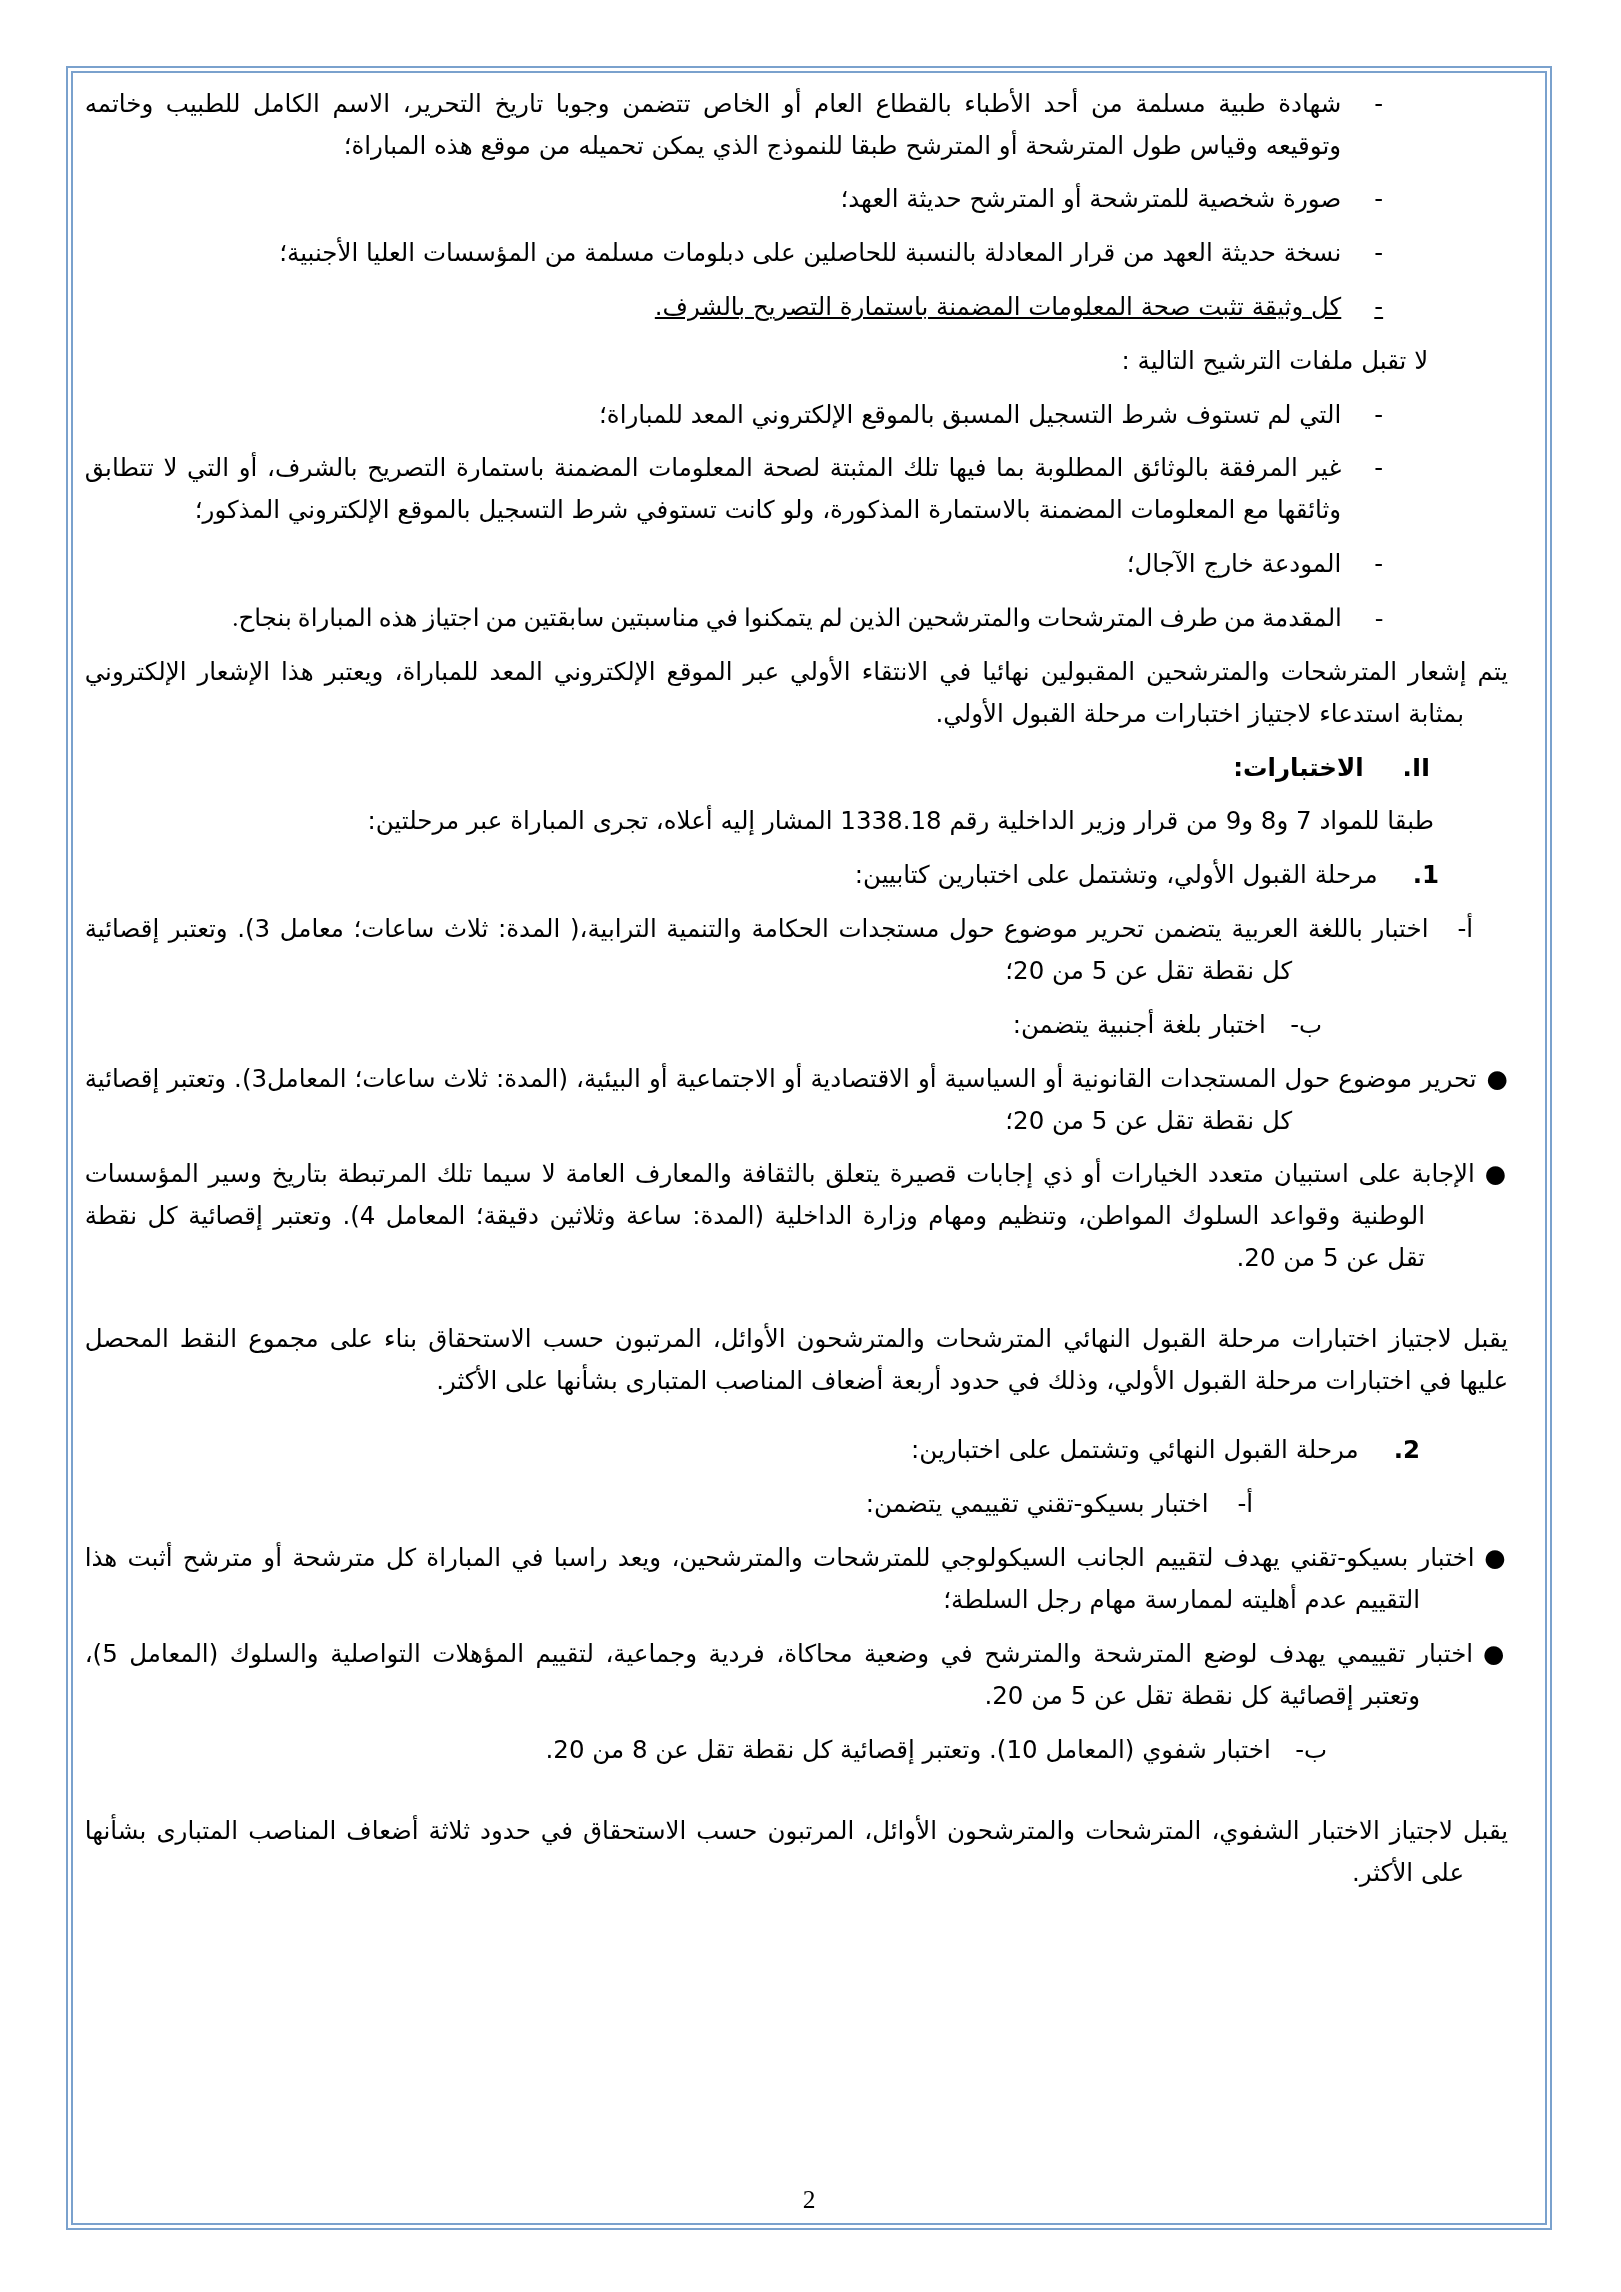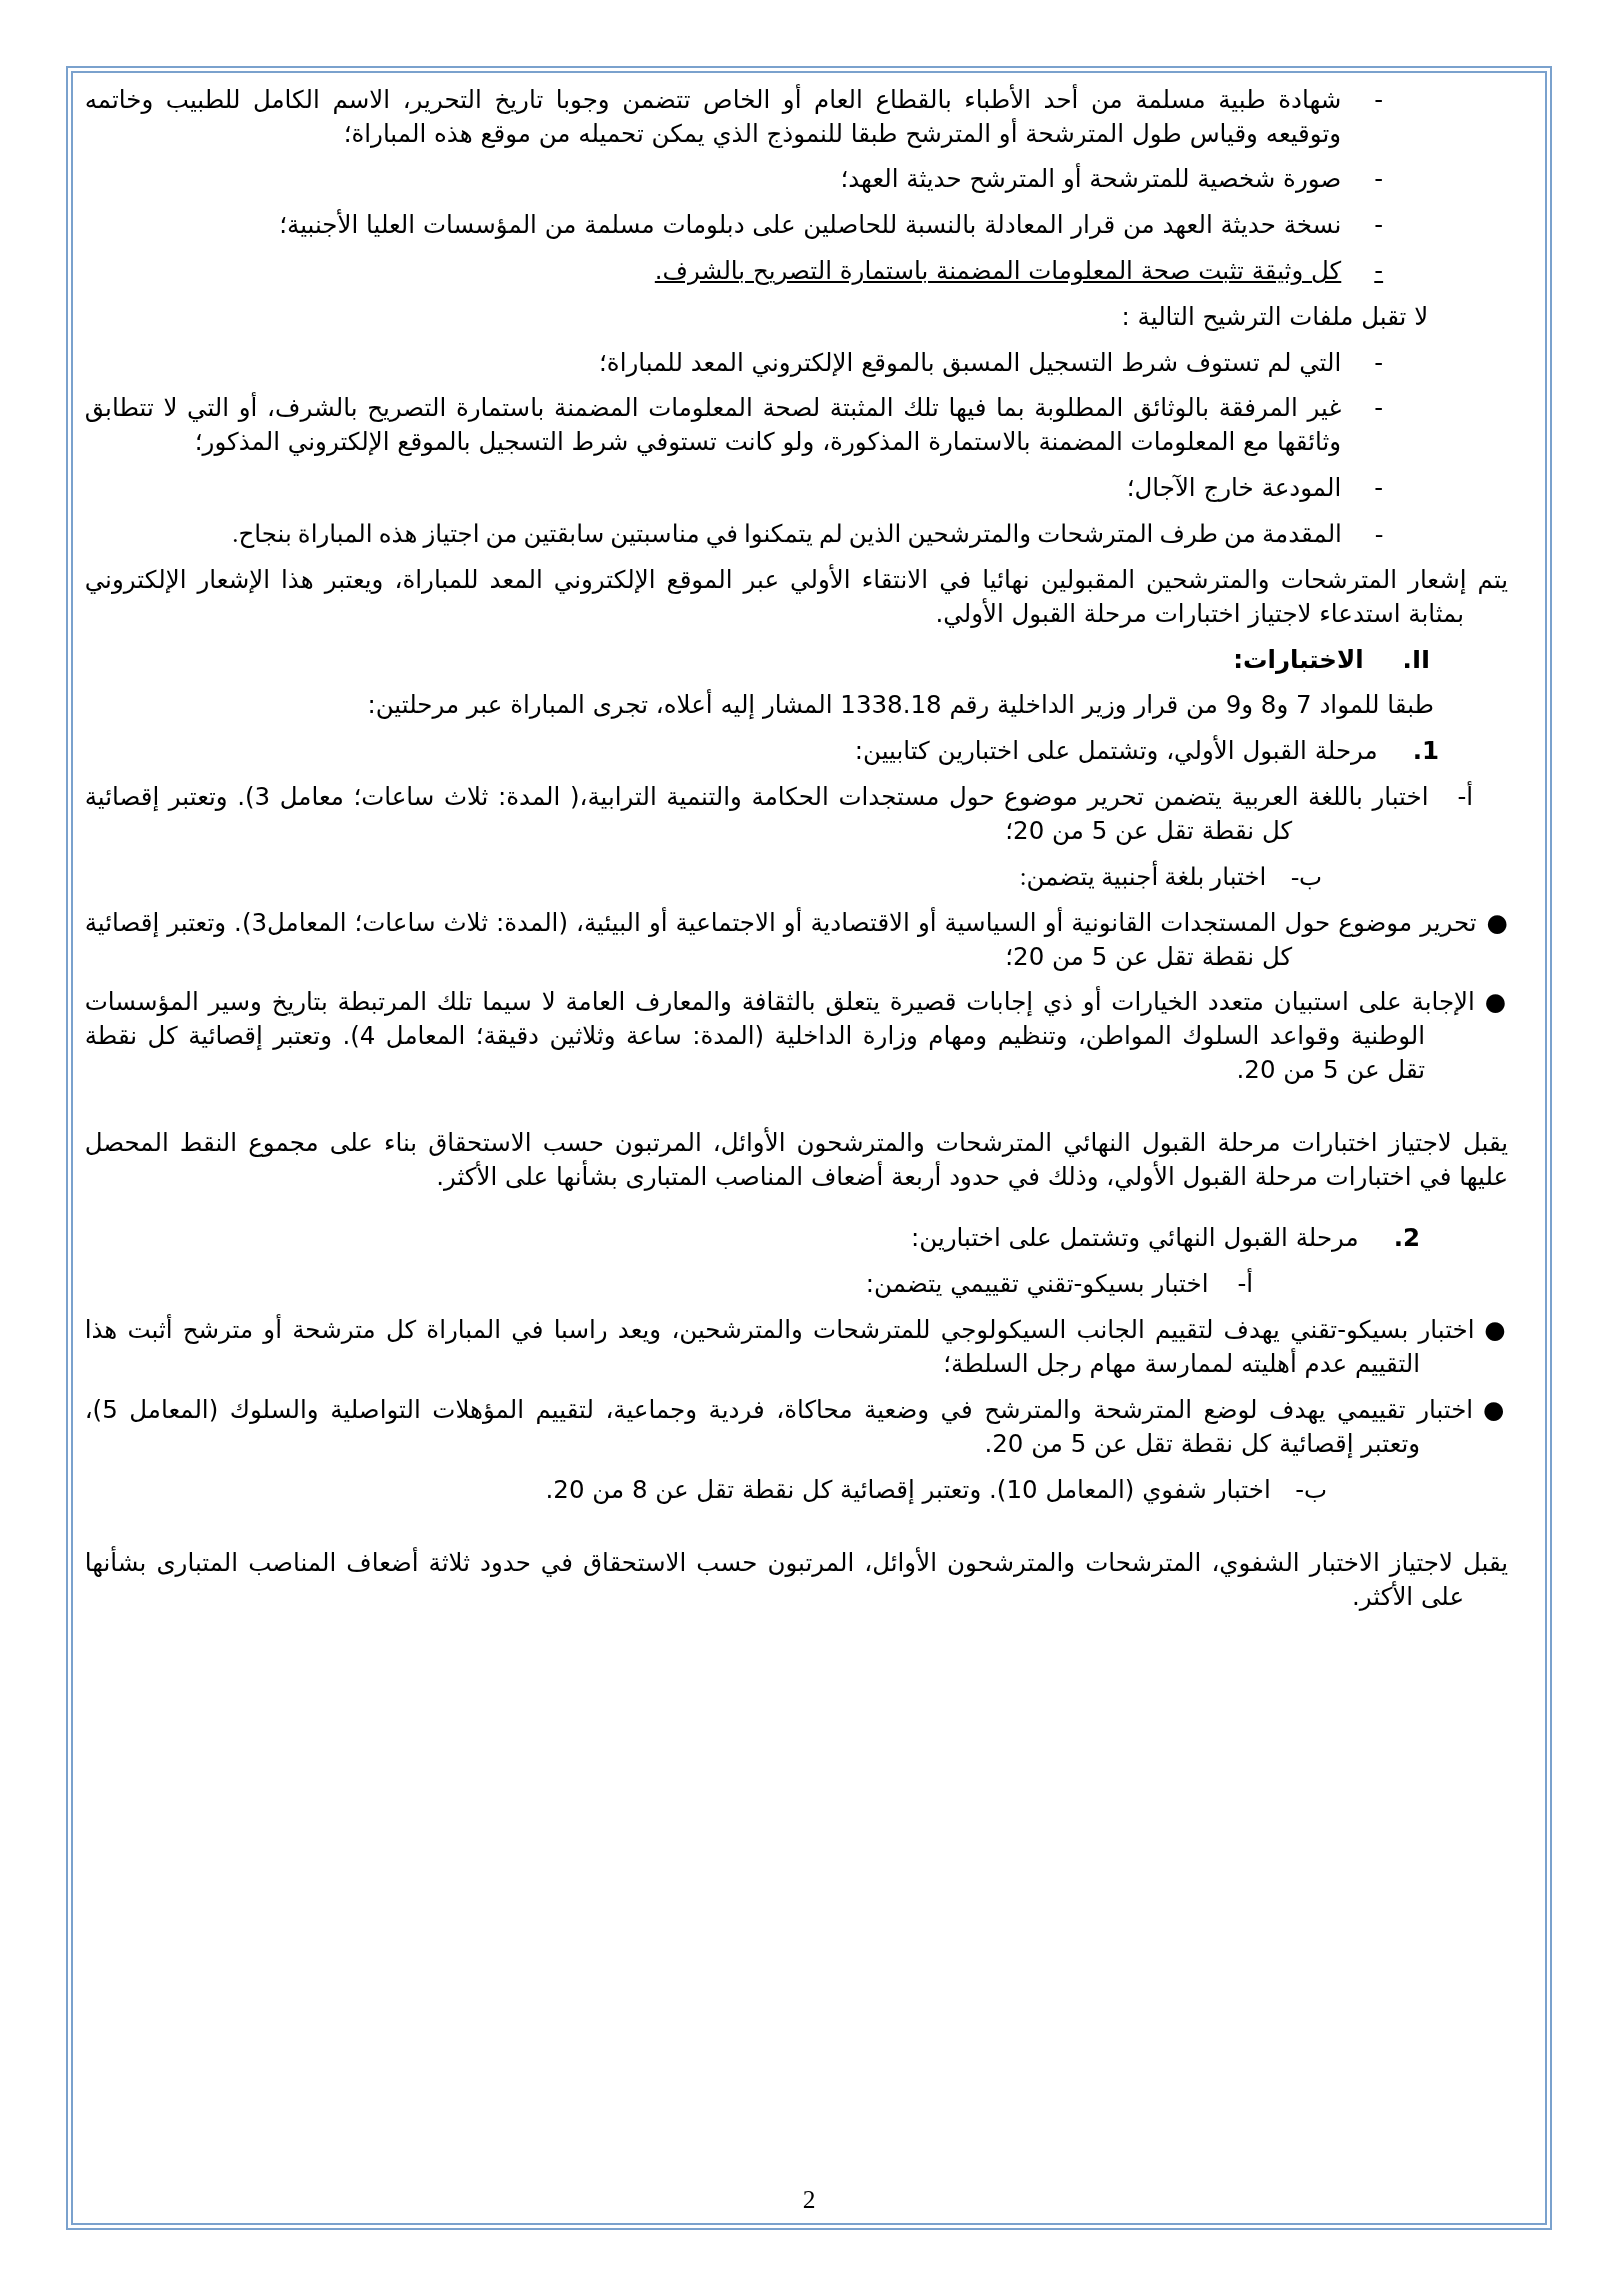--- a/index.html
+++ b/index.html
@@ -31,21 +31,21 @@
   }
   .doc-body {
     position: absolute;
     left: 11.8px;
     right: 37px;
     top: 9.8px;
     bottom: 49px;
     direction: rtl;
     font-family: "DejaVu Sans", sans-serif;
     font-size: 24.5px;
-    line-height: 34px;
+    line-height: 42px;
     color: #000000;
     text-align: justify;
   }
   .para {
     margin: 0 0 11.8px 0;
     box-sizing: border-box;
   }
   .para .marker { white-space: nowrap; }
   .para .msp { display: inline-block; }
   .para.heading { font-weight: bold; }
@@ -75,21 +75,21 @@
         <div class="para plain" style="padding-right: 80px; text-indent: 0px;"><span class="ptext">لا تقبل ملفات الترشيح التالية :</span></div>
         <div class="para dash" style="padding-right: 167px; text-indent: -42px;"><span class="marker">-</span><span class="msp" style="width: 33px;"></span><span class="ptext">التي لم تستوف شرط التسجيل المسبق بالموقع الإلكتروني المعد للمباراة؛</span></div>
         <div class="para dash" style="padding-right: 167px; text-indent: -42px;"><span class="marker">-</span><span class="msp" style="width: 33px;"></span><span class="ptext">غير المرفقة بالوثائق المطلوبة بما فيها تلك المثبتة لصحة المعلومات المضمنة باستمارة التصريح بالشرف، أو التي لا تتطابق وثائقها مع المعلومات المضمنة بالاستمارة المذكورة، ولو كانت تستوفي شرط التسجيل بالموقع الإلكتروني المذكور؛</span></div>
         <div class="para dash" style="padding-right: 167px; text-indent: -42px;"><span class="marker">-</span><span class="msp" style="width: 33px;"></span><span class="ptext">المودعة خارج الآجال؛</span></div>
         <div class="para dash" style="padding-right: 167px; text-indent: -42px; font-family: Liberation Serif, serif;"><span class="marker">-</span><span class="msp" style="width: 33px;"></span><span class="ptext">المقدمة من طرف المترشحات والمترشحين الذين لم يتمكنوا في مناسبتين سابقتين من اجتياز هذه المباراة بنجاح.</span></div>
         <div class="para plain" style="padding-right: 44px; text-indent: -44px;"><span class="ptext">يتم إشعار المترشحات والمترشحين المقبولين نهائيا في الانتقاء الأولي عبر الموقع الإلكتروني المعد للمباراة، ويعتبر هذا الإشعار الإلكتروني بمثابة استدعاء لاجتياز اختبارات مرحلة القبول الأولي.</span></div>
         <div class="para heading" style="padding-right: 78px; text-indent: 0px; margin-top: 7.8px;"><span class="marker">II.</span><span class="msp" style="width: 39px;"></span><span class="ptext">الاختبارات:</span></div>
         <div class="para plain" style="padding-right: 0px; text-indent: 74px;"><span class="ptext">طبقا للمواد 7 و8 و9 من قرار وزير الداخلية رقم 1338.18 المشار إليه أعلاه، تجرى المباراة عبر مرحلتين:</span></div>
         <div class="para num" style="padding-right: 69px; text-indent: 0px;"><span class="marker">1.</span><span class="msp" style="width: 35px;"></span><span class="ptext">مرحلة القبول الأولي، وتشتمل على اختبارين كتابيين:</span></div>
         <div class="para letter" style="padding-right: 216px; text-indent: -181px;"><span class="marker">أ-</span><span class="msp" style="width: 29px;"></span><span class="ptext">اختبار باللغة العربية يتضمن تحرير موضوع حول مستجدات الحكامة والتنمية الترابية،( المدة: ثلاث ساعات؛ معامل 3). وتعتبر إقصائية كل نقطة تقل عن 5 من 20؛</span></div>
-        <div class="para letter" style="padding-right: 186px; text-indent: 0px; font-family: Liberation Serif, serif;"><span class="marker">ب-</span><span class="msp" style="width: 24.5px;"></span><span class="ptext">اختبار بلغة أجنبية يتضمن:</span></div>
+        <div class="para letter" style="padding-right: 186px; text-indent: 0px;"><span class="marker">ب-</span><span class="msp" style="width: 24.5px;"></span><span class="ptext">اختبار بلغة أجنبية يتضمن:</span></div>
         <div class="para bullet" style="padding-right: 216px; text-indent: -216px;"><span class="marker">●</span><span class="msp" style="width: 9.8px;"></span><span class="ptext">تحرير موضوع حول المستجدات القانونية أو السياسية أو الاقتصادية أو الاجتماعية أو البيئية، (المدة: ثلاث ساعات؛ المعامل3). وتعتبر إقصائية كل نقطة تقل عن 5 من 20؛</span></div>
         <div class="para bullet" style="padding-right: 83px; text-indent: -83px;"><span class="marker">●</span><span class="msp" style="width: 9.8px;"></span><span class="ptext">الإجابة على استبيان متعدد الخيارات أو ذي إجابات قصيرة يتعلق بالثقافة والمعارف العامة لا سيما تلك المرتبطة بتاريخ وسير المؤسسات الوطنية وقواعد السلوك المواطن، وتنظيم ومهام وزارة الداخلية (المدة: ساعة وثلاثين دقيقة؛ المعامل 4). وتعتبر إقصائية كل نقطة تقل عن 5 من 20.</span></div>
         <div class="para plain" style="padding-right: 0px; text-indent: 0px; margin-top: 39px;"><span class="ptext">يقبل لاجتياز اختبارات مرحلة القبول النهائي المترشحات والمترشحون الأوائل، المرتبون حسب الاستحقاق بناء على مجموع النقط المحصل عليها في اختبارات مرحلة القبول الأولي، وذلك في حدود أربعة أضعاف المناصب المتبارى بشأنها على الأكثر.</span></div>
         <div class="para num" style="padding-right: 88px; text-indent: 0px; margin-top: 27px;"><span class="marker">2.</span><span class="msp" style="width: 35px;"></span><span class="ptext">مرحلة القبول النهائي وتشتمل على اختبارين:</span></div>
         <div class="para letter" style="padding-right: 255px; text-indent: 0px;"><span class="marker">أ-</span><span class="msp" style="width: 29px;"></span><span class="ptext">اختبار بسيكو-تقني تقييمي يتضمن:</span></div>
         <div class="para bullet" style="padding-right: 88px; text-indent: -88px;"><span class="marker">●</span><span class="msp" style="width: 9.8px;"></span><span class="ptext">اختبار بسيكو-تقني يهدف لتقييم الجانب السيكولوجي للمترشحات والمترشحين، ويعد راسبا في المباراة كل مترشحة أو مترشح أثبت هذا التقييم عدم أهليته لممارسة مهام رجل السلطة؛</span></div>
         <div class="para bullet" style="padding-right: 88px; text-indent: -88px;"><span class="marker">●</span><span class="msp" style="width: 9.8px;"></span><span class="ptext">اختبار تقييمي يهدف لوضع المترشحة والمترشح في وضعية محاكاة، فردية وجماعية، لتقييم المؤهلات التواصلية والسلوك (المعامل 5)، وتعتبر إقصائية كل نقطة تقل عن 5 من 20.</span></div>
         <div class="para letter" style="padding-right: 181px; text-indent: 0px;"><span class="marker">ب-</span><span class="msp" style="width: 24.5px;"></span><span class="ptext">اختبار شفوي (المعامل 10). وتعتبر إقصائية كل نقطة تقل عن 8 من 20.</span></div>
         <div class="para plain" style="padding-right: 44px; text-indent: -44px; margin-top: 39px;"><span class="ptext">يقبل لاجتياز الاختبار الشفوي، المترشحات والمترشحون الأوائل، المرتبون حسب الاستحقاق في حدود ثلاثة أضعاف المناصب المتبارى بشأنها على الأكثر.</span></div>
       </div>

